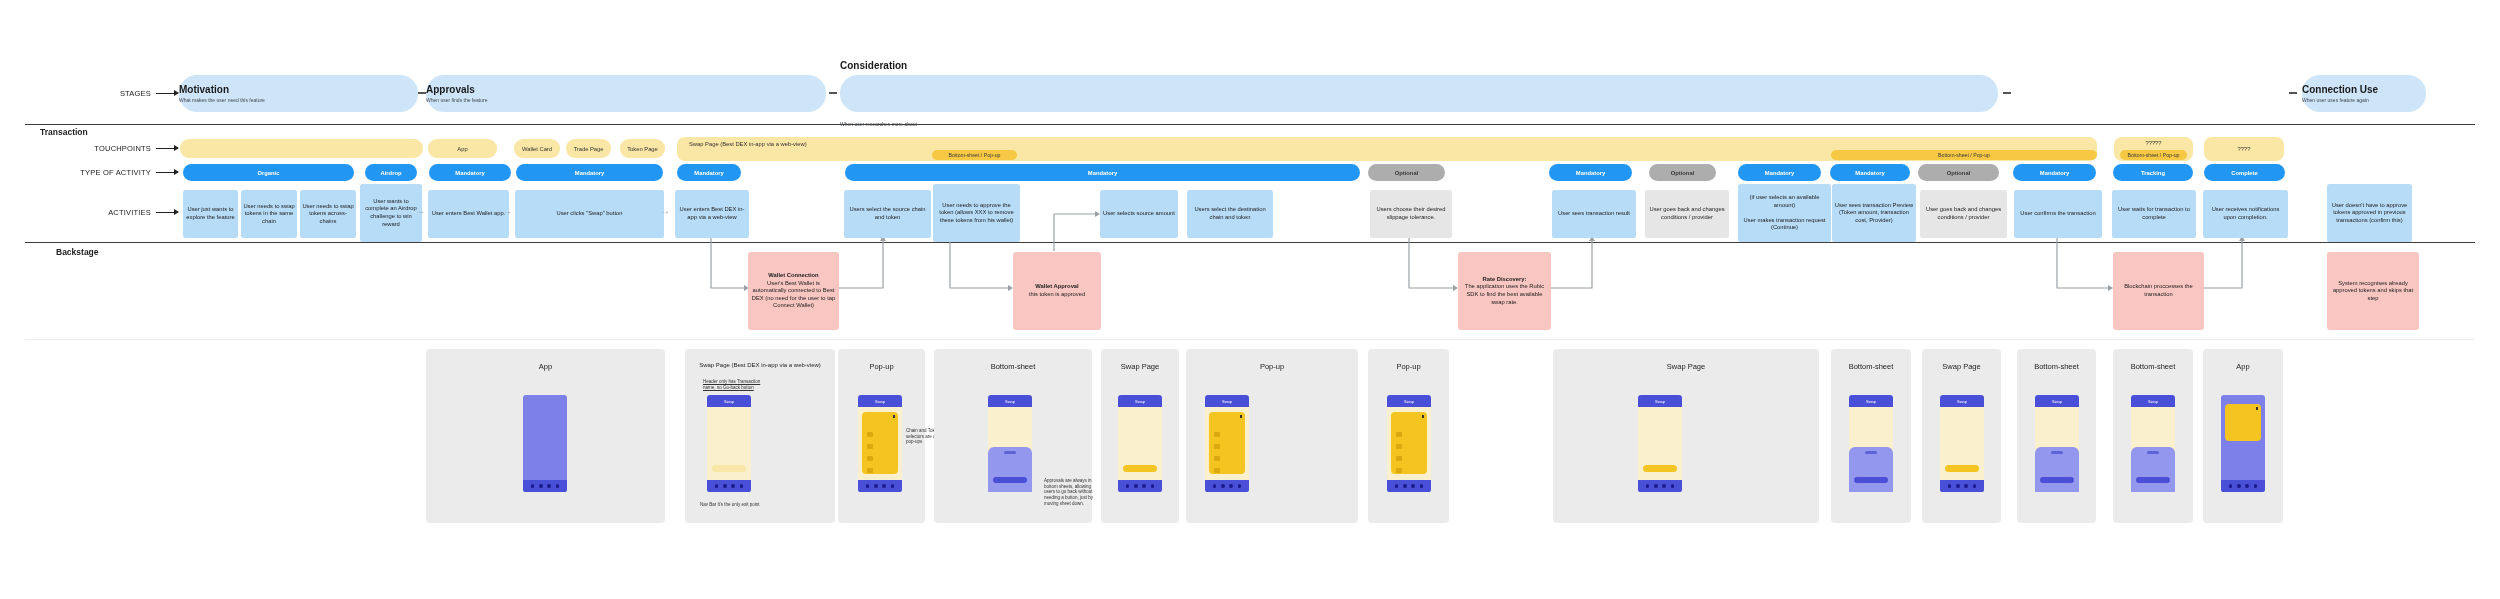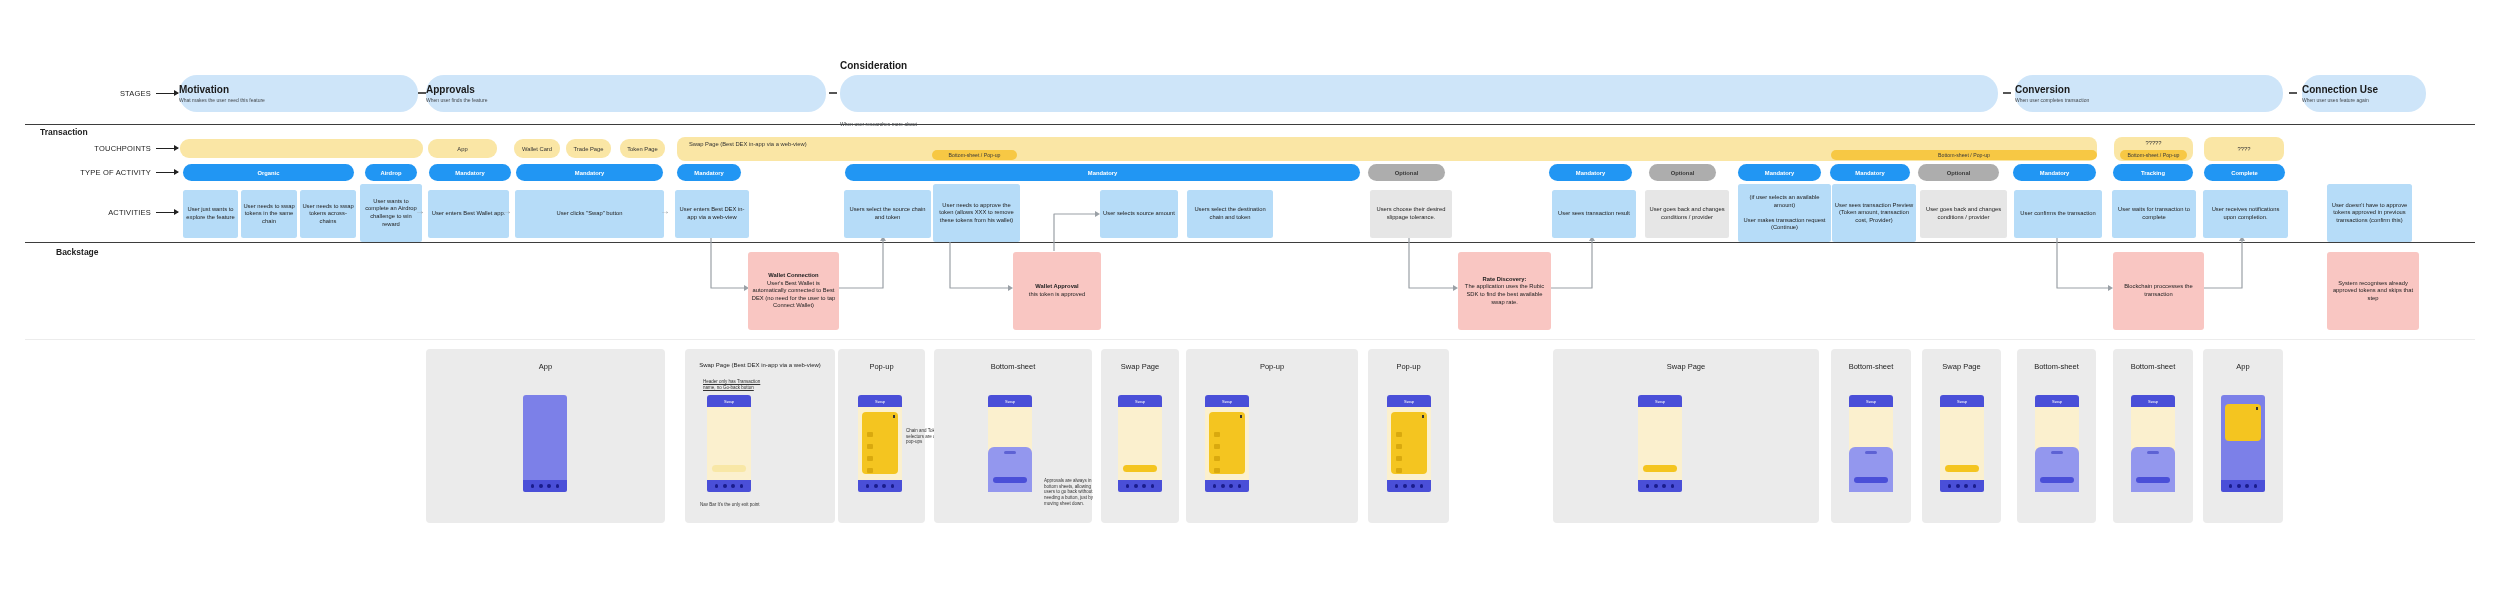--- a/index.html
+++ b/index.html
@@ -111,24 +111,20 @@
     <div class="stage-pill" style="left: 426px; top: 75px; width: 400px; height: 37px; background: rgb(206, 229, 249);">
       <div class="stage-title">Approvals</div>
       <div class="stage-sub">When user finds the feature</div>
     </div>
     <div class="dash" style="left: 418px; top: 92px; width: 8px;"></div>
     <div class="stage-pill" style="left: 840px; top: 75px; width: 1158px; height: 37px; background: rgb(206, 229, 249); gap: 48px;">
       <div class="stage-title">Consideration</div>
       <div class="stage-sub">When user researches more about</div>
     </div>
     <div class="dash" style="left: 829px; top: 92px; width: 8px;"></div>
-    <div class="stage-pill" style="left: 2015px; top: 75px; width: 268px; height: 37px; background: rgb(206, 229, 249);">
-      <div class="stage-title">Conversion</div>
-      <div class="stage-sub">When user completes transaction</div>
-    </div>
     <div class="dash" style="left: 2002.5px; top: 92px; width: 8px;"></div>
     <div class="stage-pill" style="left: 2302px; top: 75px; width: 124px; height: 37px; background: rgb(206, 229, 249);">
       <div class="stage-title">Connection Use</div>
       <div class="stage-sub">When user uses feature again</div>
     </div>
     <div class="dash" style="left: 2288.5px; top: 92px; width: 8px;"></div>
     <div class="tp-pill" style="left: 180px; top: 139px; width: 243px; height: 19px; background: rgb(250, 230, 165); border-radius: 9px;"></div>
     <div class="tp-pill" style="left: 428px; top: 139px; width: 69px; height: 19px; background: rgb(250, 230, 165); border-radius: 9px;">
       <div class="tp-label">App</div>
     </div>

